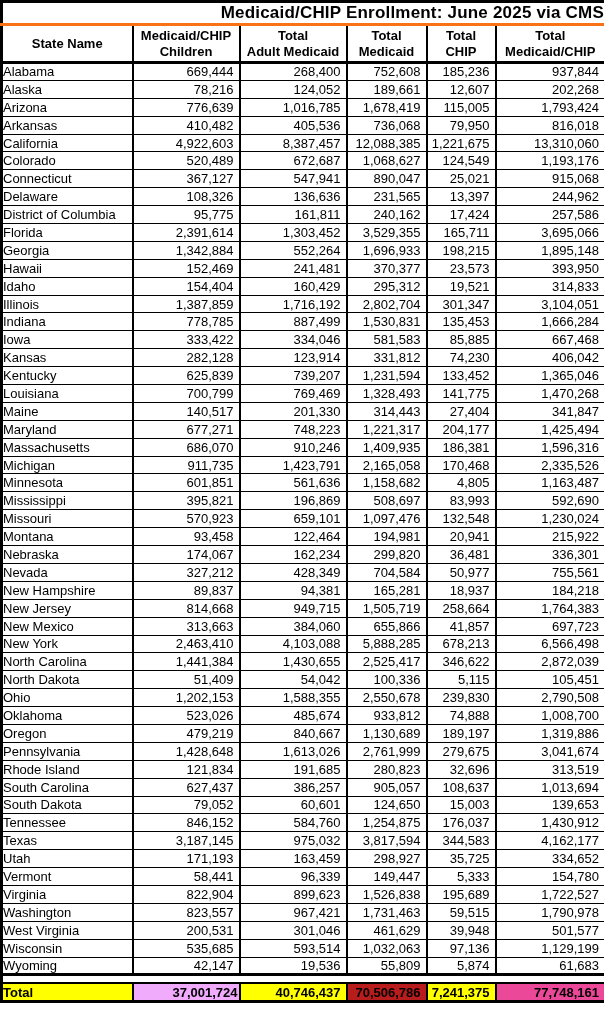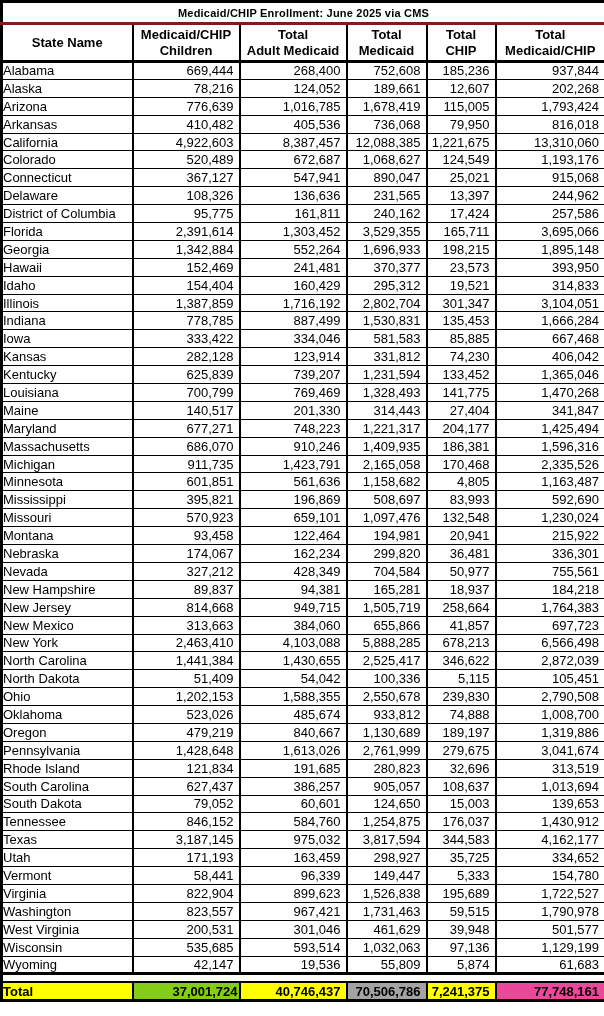--- a/index.html
+++ b/index.html
@@ -27,24 +27,24 @@
     overflow: hidden;
     white-space: nowrap;
     border-left: 2px solid #000;
     border-right: 2px solid #000;
     border-top: 1px solid #000;
     border-bottom: 1px solid #000;
     padding: 0;
   }
   tr.title-row th {
     height: 22px;
-    font-size: 11px;
+    font-size: 17px;
     font-weight: bold;
-    text-align: center;
-    border-bottom: 3px solid #7f1d1d;
+    text-align: right;
+    border-bottom: 3px solid #f97316;
     letter-spacing: 0.2px;
   }
   tr.header-row th {
     height: 38px;
     font-size: 13px;
     font-weight: bold;
     text-align: center;
     vertical-align: middle;
     white-space: pre-line;
     line-height: 16px;
@@ -565,21 +565,21 @@
           <td class="num">5,874</td>
           <td class="num">61,683</td>
         </tr>
       </tbody>
     <tbody>
       <tr class="spacer-row">
         <td colspan="6"></td>
       </tr>
       <tr class="total-row">
         <td class="state" style="background: rgb(255, 255, 0);">Total</td>
-        <td class="num" style="background: #84cc16; padding-left: 39px;">37,001,724</td>
+        <td class="num" style="background: #f0abfc; padding-left: 39px;">37,001,724</td>
         <td class="num" style="background: rgb(255, 255, 0);">40,746,437</td>
-        <td class="num" style="background: #a3a3a3;">70,506,786</td>
+        <td class="num" style="background: #b91c1c;">70,506,786</td>
         <td class="num" style="background: rgb(255, 255, 0); margin-left: 12px;">7,241,375</td>
         <td class="num" style="background: #ec4899;">77,748,161</td>
       </tr>
     </tbody>
   </table>
 </div>
 
 </body></html>

